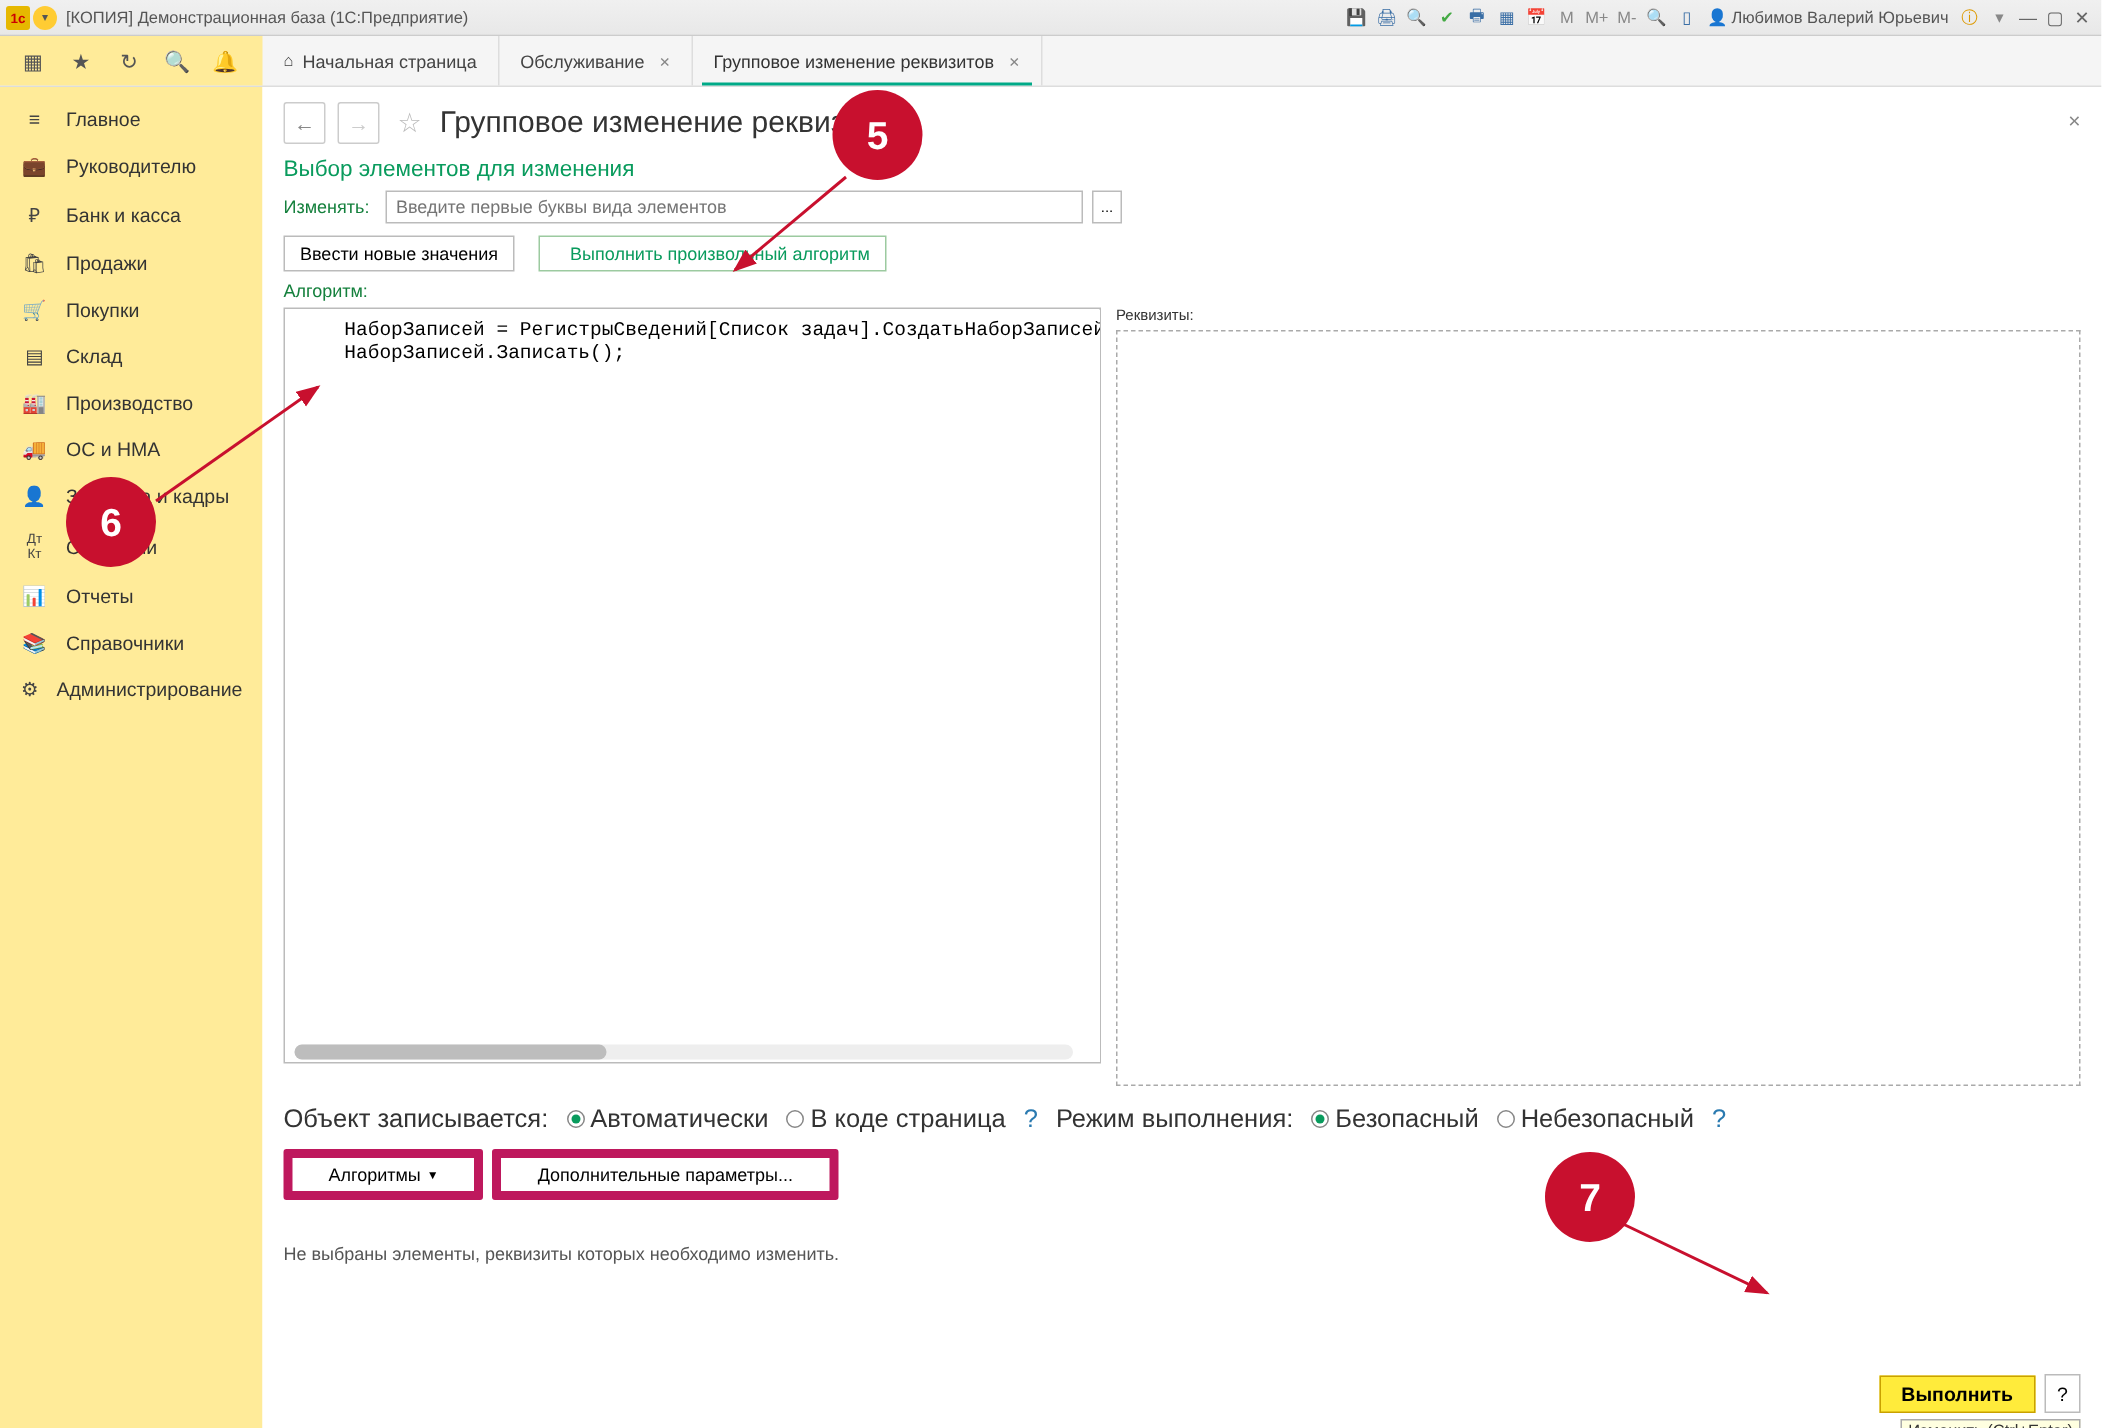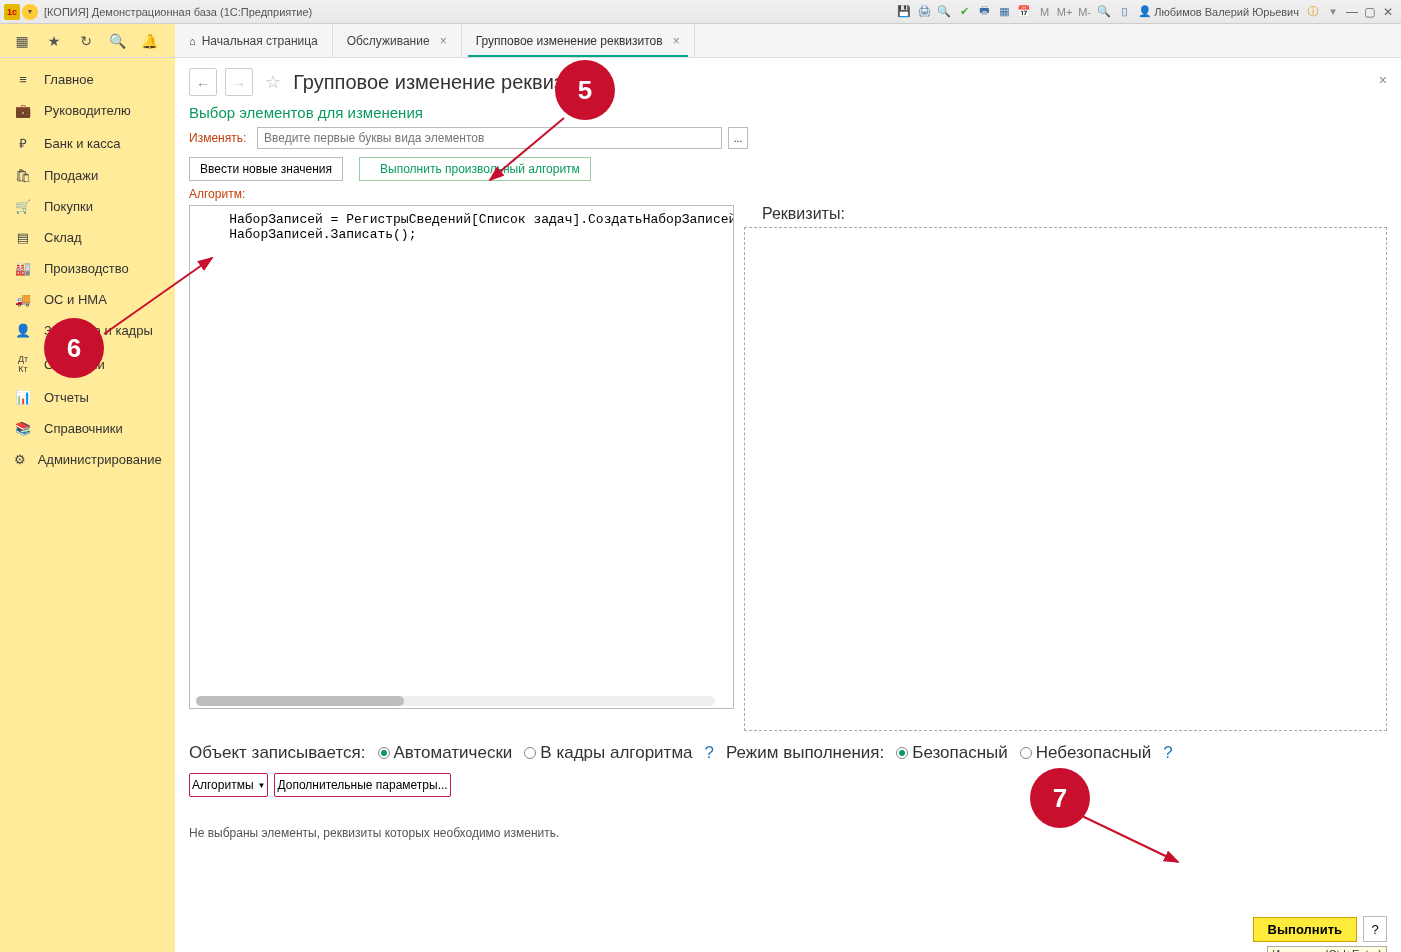--- a/index.html
+++ b/index.html
@@ -35,47 +35,47 @@
 
 .main { position:absolute; top:58px; left:175px; right:0; bottom:0; background:#fff; padding:10px 14px 0 14px; overflow:hidden;}
 .navrow { display:flex; align-items:center; gap:8px; margin-bottom:6px; position:relative;}
 .navbtn { width:28px;height:28px; border:1px solid #ccc; background:#fff; display:flex;align-items:center;justify-content:center; font-size:14px; color:#888; cursor:pointer; border-radius:2px;}
 .staric { font-size:18px; color:#bbb; margin:0 4px;}
 .page-title { font-size:20px; color:#333; }
 .close-page { position:absolute; right:0; top:4px; font-size:14px; color:#888; cursor:pointer;}
 
 .section-title { color:#099b5d; font-size:15px; margin:8px 0 6px; }
 .field-row { display:flex; align-items:center; gap:6px; margin-bottom:8px;}
-.field-label { font-size:12px; color:#c2410c; min-width:62px;}
+.field-label { font-size:12px; color:#15803d; min-width:62px;}
 .field-input { flex:0 0 auto; height:22px; border:1px solid #bbb; background:#fff; padding:2px 6px; font-size:12px; color:#b91c1c;}
 .elbtn { width:20px;height:22px; border:1px solid #bbb; background:#fff; font-size:10px; cursor:pointer;}
 
 .mode-btns { display:flex; gap:16px; margin-bottom:6px;}
 .mode-btn { border:1px solid #bbb; background:#fff; padding:4px 10px; font-size:12px; cursor:pointer;}
 .mode-btn.active { border:1px solid #9ccaa0; color:#099b5d;padding-left:20px;}
 
 .algo-row { display:flex; align-items:center; gap:20px; margin-bottom:4px;}
 .algo-input { width:380px; height:22px; border:1px solid #bbb; padding:2px 6px; color:#888; font-size:12px;}
 
 .workarea { display:flex; gap:10px; margin-top:2px;}
 .code-box { flex:0 0 545px; height:504px; border:1px solid #bbb; background:#fff; font-family: 'Courier New', monospace; font-size:13px; padding:6px 8px; color:#000; white-space:pre; overflow:auto; position:relative;}
 .code-box .scrollbar { position:absolute; bottom:2px; left:6px; right:18px; height:10px; background:#eee; border-radius:5px;}
 .code-box .scrollbar .thumb { position:absolute; left:0; width:40%; height:100%; background:#bdbdbd; border-radius:5px;}
 .req-col { flex:1;}
-.req-label { font-size:16px; margin-bottom:4px;margin-left:18px;}
+.req-label { font-size:10px; margin-bottom:4px;}
 .req-box { height:504px; border:1px dashed #aaa; background:#fff;}
 
 .options { display:flex; align-items:center; gap:12px; margin-top:12px; font-size:17px;}
 .radio { display:inline-flex; align-items:center; gap:4px;}
 .radio .dot { width:12px;height:12px;border:1px solid #888;border-radius:50%; position:relative;}
 .radio.checked .dot::after{content:"";position:absolute;top:2px;left:2px;width:6px;height:6px;background:#099b5d;border-radius:50%;}
 .qmark { color:#2a7ab0; cursor:pointer;}
 
 .btnrow { display:flex; gap:6px; margin-top:10px;}
-.btn { border:1px solid #be185d; background:#fff; padding:4px 2px; font-size:12px; cursor:pointer; border-radius:2px; display:inline-flex; align-items:center; gap:4px;}
+.btn { border:6px solid #be185d; background:#fff; padding:4px 24px; font-size:12px; cursor:pointer; border-radius:2px; display:inline-flex; align-items:center; gap:4px;}
 .btn .car { font-size:8px;}
 .status-msg { margin-top:29px; font-size:12px; color:#555;}
 
 .bottom-actions { position:absolute; right:14px; bottom:10px; display:flex; gap:6px; align-items:center;}
 .exec-btn { background:#ffeb3b; border:1px solid #c9a100; padding:4px 14px; font-weight:bold; font-size:13px; cursor:pointer;}
 .help-btn { border:1px solid #bbb; background:#fff; width:24px; height:26px; font-size:13px; cursor:pointer;}
 .tooltip { position:absolute; right:14px; bottom:-10px; background:#ffffe0; border:1px solid #aaa; padding:1px 4px; font-size:11px;}
 
 
 .anno { position:absolute; width:60px;height:60px; background:#c8102e; border-radius:50%; color:#fff; font-size:26px; font-weight:bold; display:flex; align-items:center; justify-content:center; z-index:50;}
@@ -226,21 +226,21 @@
   </div>
 
   <div class="options">
     <span>Объект записывается:</span>
     <label class="radio checked">
         <span class="dot"></span>
         <span>Автоматически</span>
       </label>
     <label class="radio">
         <span class="dot"></span>
-        <span>В кадры алгоритма</span>
+        <span>В коде страница</span>
       </label>
     <span class="qmark">?</span>
     <span>Режим выполнения:</span>
     <label class="radio checked">
         <span class="dot"></span>
         <span>Безопасный</span>
       </label>
     <label class="radio">
         <span class="dot"></span>
         <span>Небезопасный</span>

